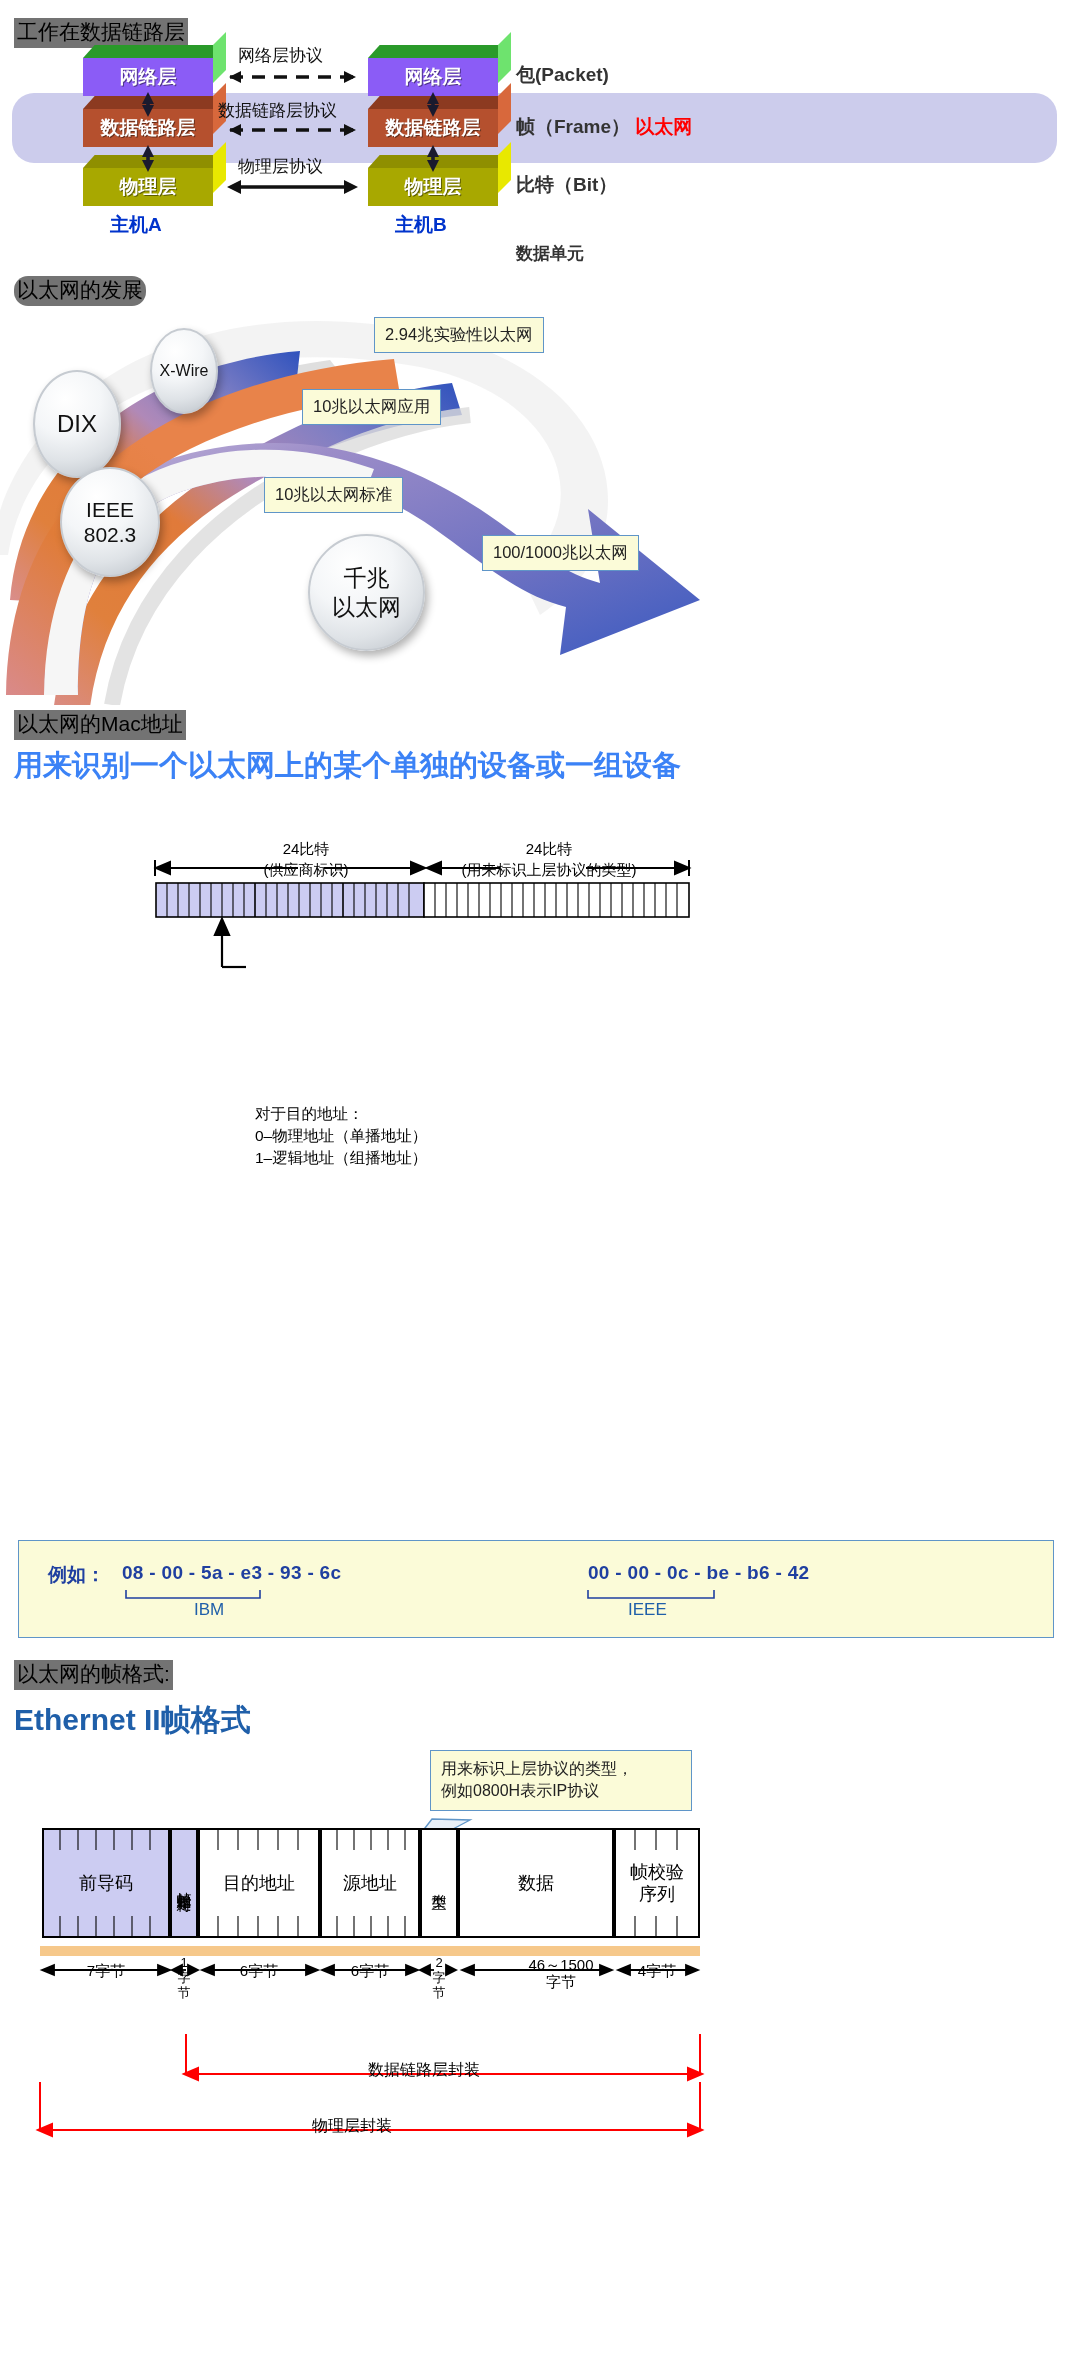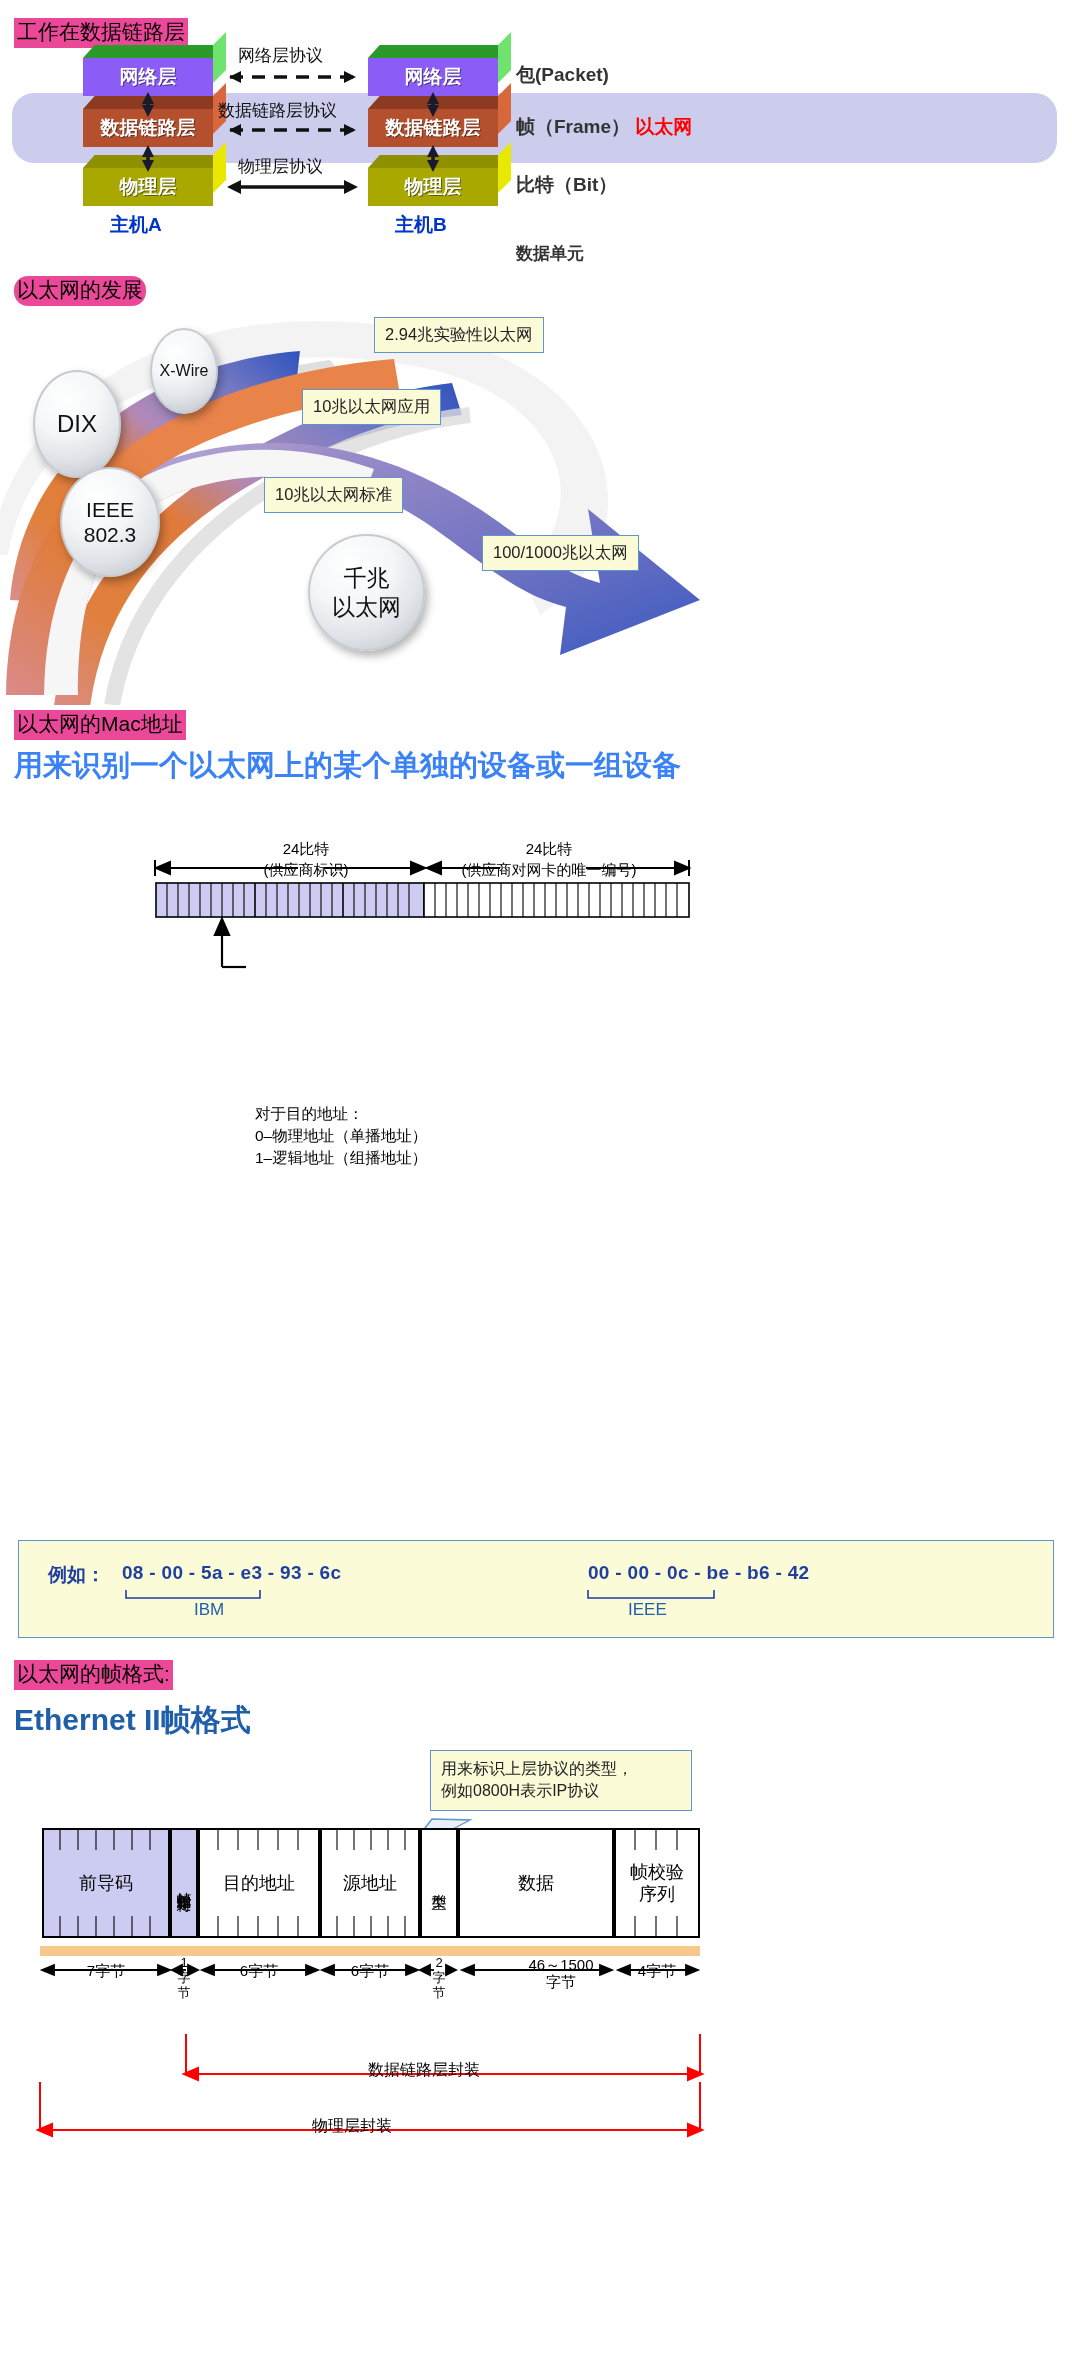--- a/index.html
+++ b/index.html
@@ -10,21 +10,21 @@
     background: #ffffff;
     font-family: "Liberation Sans", "DejaVu Sans", sans-serif;
     color: #000;
     position: relative;
   }
   .page { position: relative; width: 1072px; height: 2363px; overflow: hidden; }
 
   
   .abs { position: absolute; }
   .hl-yellow {
-    background: #ec4899;
+    background: #737373;
     font-size: 21px;
     font-weight: 400;
     color: #000;
     padding: 1px 3px 3px 3px;
     line-height: 1.25;
     white-space: nowrap;
   }
 
   
   .s1 { left:0; top:0; width:1072px; height:300px; }
@@ -375,21 +375,21 @@
   <div class="abs" style="left:0; top:705px; width:1072px; height:810px;">
 
     <div class="abs hl-yellow" style="left:14px; top:5px;">以太网的Mac地址</div>
 
     <div class="bigblue" style="left:14px; top:42px;">用来识别一个以太网上的某个单独的设备或一组设备</div>
 
     <div class="cap" style="left:196px; top:135px; width:220px;">24比特</div>
     <div class="cap" style="left:196px; top:156px; width:220px;">(供应商标识)</div>
 
     <div class="cap" style="left:404px; top:135px; width:290px;">24比特</div>
-    <div class="cap" style="left:404px; top:156px; width:290px;">(供应商对网卡的唯一编号)</div>
+    <div class="cap" style="left:404px; top:156px; width:290px;">(用来标识上层协议的类型)</div>
 
     <svg class="overlay" width="1072" height="400">
 
       <g stroke="#000" stroke-width="2" fill="#000">
         <line x1="155" y1="155" x2="155" y2="171"></line>
         <line x1="156" y1="163" x2="298" y2="163"></line>
         <path d="M156,163 L170,157 L170,169 z"></path>
         <line x1="324" y1="163" x2="424" y2="163"></line>
         <path d="M425,163 L411,157 L411,169 z"></path>
 

